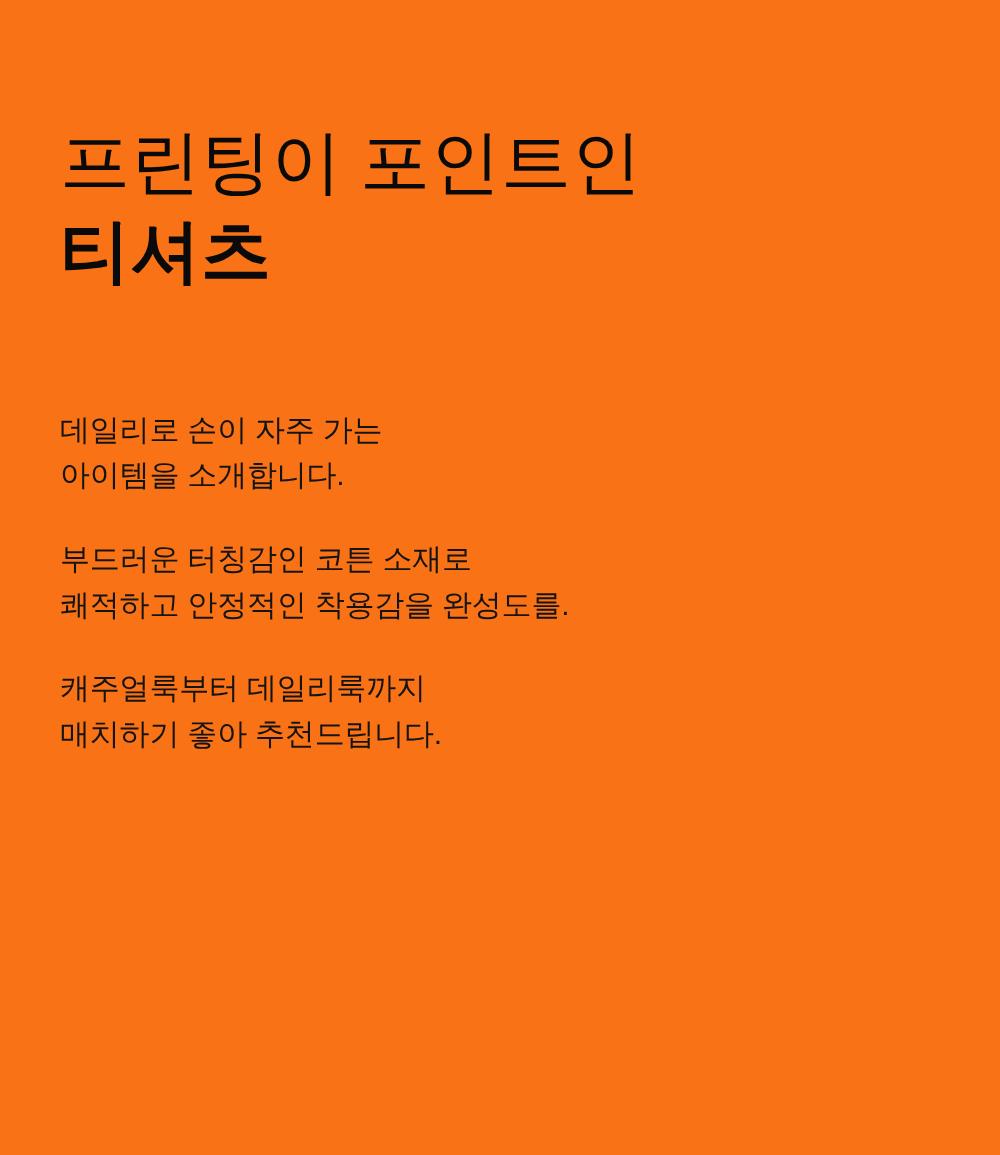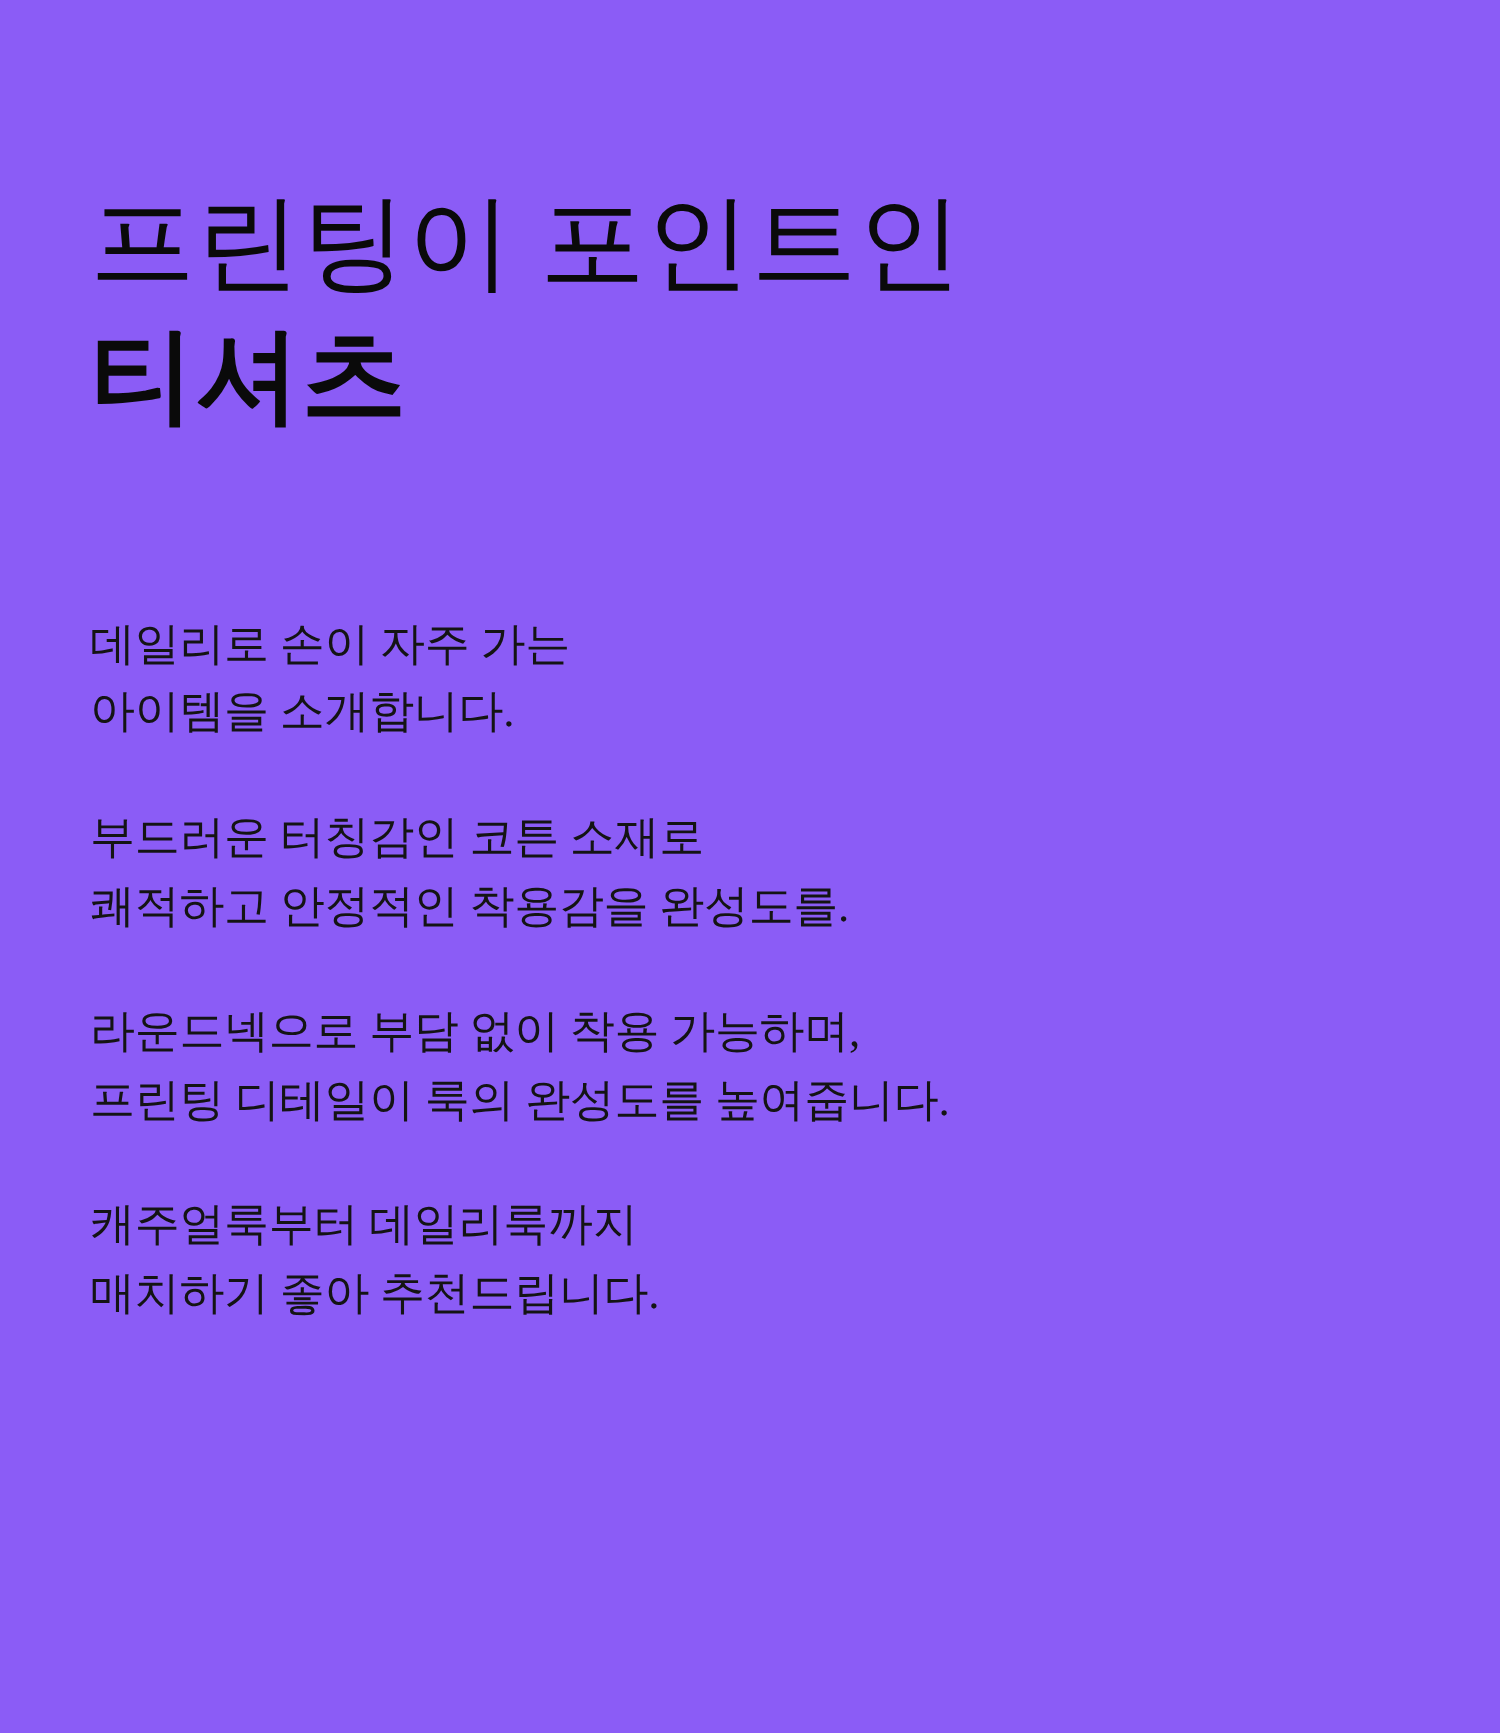--- a/index.html
+++ b/index.html
@@ -12,21 +12,21 @@
     height: 1155px;
     font-family: "Liberation Sans", sans-serif;
     color: #111111;
     overflow: hidden;
   }
   .page {
     width: 1000px;
     height: 1155px;
     box-sizing: border-box;
     padding: 120px 60px 40px 60px;
-    background: #8b5cf6;
+    background: #f97316;
     position: relative;
   }
   .headline {
     font-family: "Liberation Serif", serif;
     font-size: 70px;
     line-height: 1.22;
     letter-spacing: 0.5px;
     color: #0a0a0a;
     margin: 0;
     font-weight: 400;
@@ -37,21 +37,21 @@
   }
   .headline-line-2 {
     display: block;
     font-weight: 700;
     margin-top: 4px;
   }
   .body-block {
     margin-top: 112px;
   }
   .para {
-    font-family: Liberation Serif, serif;
+    font-family: Liberation Sans, sans-serif;
     font-size: 30px;
     line-height: 1.52;
     color: #141414;
     margin: 0 0 38px 0;
     white-space: pre-line;
     letter-spacing: -0.2px;
   }
   .para:last-child {
     margin-bottom: 3px;
   }
@@ -64,19 +64,17 @@
   <h1 class="headline">
     <span class="headline-line-1">프린팅이 포인트인</span>
     <span class="headline-line-2">티셔츠</span>
   </h1>
 
   <div class="body-block">
     <p class="para">데일리로 손이 자주 가는
 아이템을 소개합니다.</p>
     <p class="para">부드러운 터칭감인 코튼 소재로
 쾌적하고 안정적인 착용감을 완성도를.</p>
-    <p class="para">라운드넥으로 부담 없이 착용 가능하며,
-프린팅 디테일이 룩의 완성도를 높여줍니다.</p>
     <p class="para">캐주얼룩부터 데일리룩까지
 매치하기 좋아 추천드립니다.</p>
   </div>
 
 </div>
 
 </body></html>

